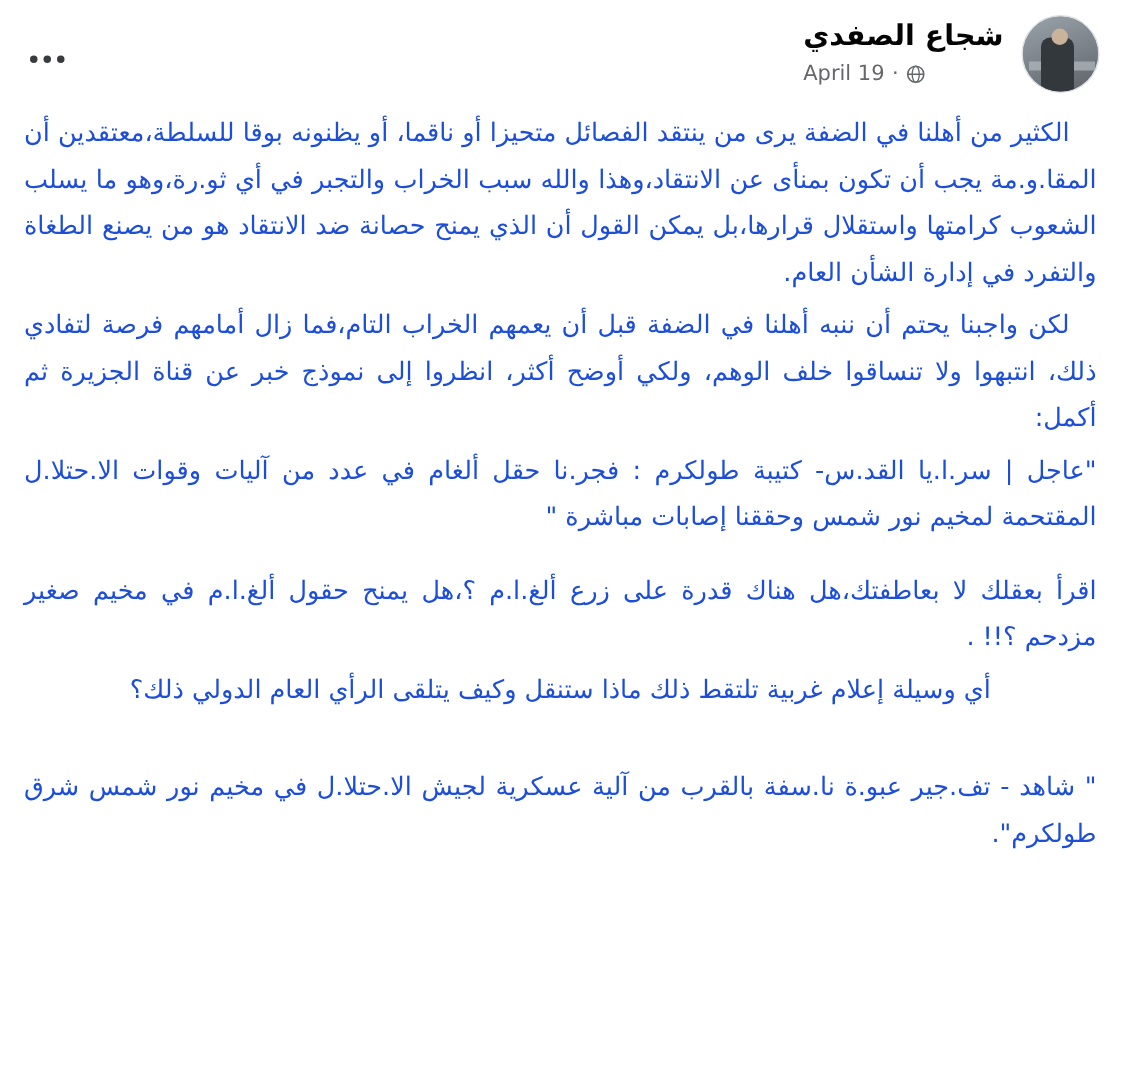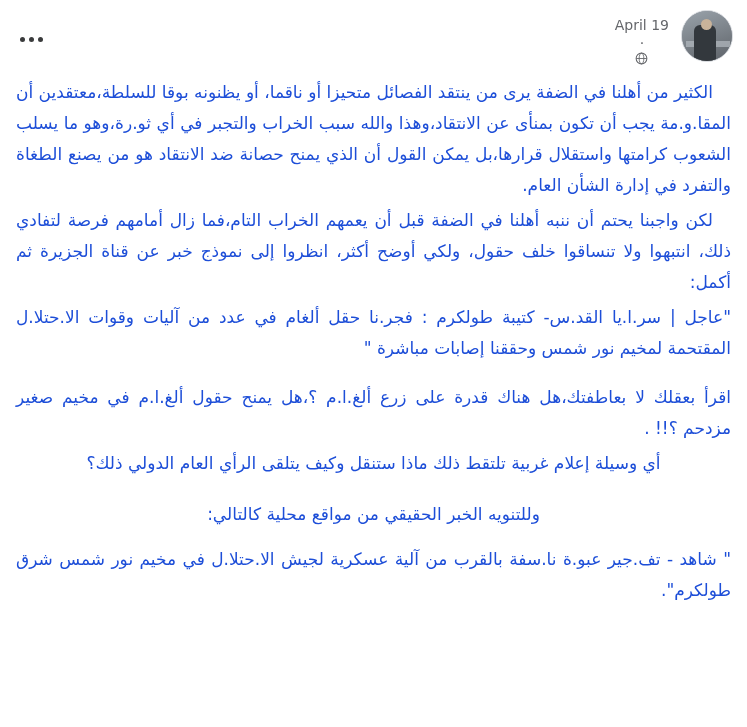--- a/index.html
+++ b/index.html
@@ -84,21 +84,20 @@
   }
   .author-name {
     font-size: 19px;
     font-weight: bold;
     color: #050505;
     line-height: 24px;
     letter-spacing: 0;
   }
   .meta-line {
     display: flex;
-    flex-direction: column;
     align-items: center;
     margin-top: 4px;
     color: #65676b;
     font-size: 14px;
     line-height: 18px;
     direction: ltr;
     text-align: center;
   }
   .meta-date { color: #65676b; }
   .meta-sep {
@@ -174,20 +173,21 @@
   <div class="post-header">
 
     <div class="avatar">
       <div class="a-sky"></div>
       <div class="a-band"></div>
       <div class="a-fig"></div>
       <div class="a-head"></div>
     </div>
 
     <div class="header-text">
+      <div class="author-name">شجاع الصفدي</div>
       <div class="meta-line">
         <span class="meta-date">April 19</span>
         <span class="meta-sep">·</span>
         <span class="globe-icon">
           <svg width="13" height="13" viewBox="0 0 16 16" aria-hidden="true">
             <circle cx="8" cy="8" r="6.6" fill="none" stroke="#65676b" stroke-width="1.3"></circle>
             <ellipse cx="8" cy="8" rx="2.9" ry="6.6" fill="none" stroke="#65676b" stroke-width="1.1"></ellipse>
             <line x1="1.5" y1="8" x2="14.5" y2="8" stroke="#65676b" stroke-width="1.1"></line>
           </svg>
         </span>
@@ -199,27 +199,26 @@
         <i></i>
           <i></i>
           <i></i>
       </span>
     </div>
   </div>
 
   <div class="post-body">
     <p class="para indent">الكثير من أهلنا في الضفة يرى من ينتقد الفصائل متحيزا أو ناقما، أو يظنونه بوقا للسلطة،معتقدين أن المقا.و.مة يجب أن تكون بمنأى عن الانتقاد،وهذا والله سبب الخراب والتجبر في أي ثو.رة،وهو ما يسلب الشعوب كرامتها واستقلال قرارها،بل يمكن القول أن الذي يمنح حصانة ضد الانتقاد هو من يصنع الطغاة والتفرد في إدارة الشأن العام.</p>
     <div class="gap-sm"></div>
-    <p class="para indent">لكن واجبنا يحتم أن ننبه أهلنا في الضفة قبل أن يعمهم الخراب التام،فما زال أمامهم فرصة لتفادي ذلك، انتبهوا ولا تنساقوا خلف حقول، ولكي أوضح أكثر، انظروا إلى نموذج خبر عن قناة الجزيرة ثم أكمل:</p>
+    <p class="para indent">لكن واجبنا يحتم أن ننبه أهلنا في الضفة قبل أن يعمهم الخراب التام،فما زال أمامهم فرصة لتفادي ذلك، انتبهوا ولا تنساقوا خلف الوهم، ولكي أوضح أكثر، انظروا إلى نموذج خبر عن قناة الجزيرة ثم أكمل:</p>
     <div class="gap-sm"></div>
     <p class="para">"عاجل | سر.ا.يا القد.س- كتيبة طولكرم : فجر.نا حقل ألغام في عدد من آليات وقوات الا.حتلا.ل المقتحمة لمخيم نور شمس وحققنا إصابات مباشرة "</p>
     <div class="gap-md"></div>
     <div class="gap-sm"></div>
     <p class="para">اقرأ بعقلك لا بعاطفتك،هل هناك قدرة على زرع ألغ.ا.م ؟،هل يمنح حقول ألغ.ا.م في مخيم صغير مزدحم ؟!! .</p>
     <div class="gap-sm"></div>
     <p class="para no-justify">أي وسيلة إعلام غربية تلتقط ذلك ماذا ستنقل وكيف يتلقى الرأي العام الدولي ذلك؟</p>
     <div class="gap-lg"></div>
-    <p class="para no-justify">وللتنويه الخبر الحقيقي من مواقع محلية كالتالي:</p>
     <div class="gap-md"></div>
     <p class="para">" شاهد - تف.جير عبو.ة نا.سفة بالقرب من آلية عسكرية لجيش الا.حتلا.ل في مخيم نور شمس شرق طولكرم".</p>
   </div>
 
 </div>
 
 </body></html>

